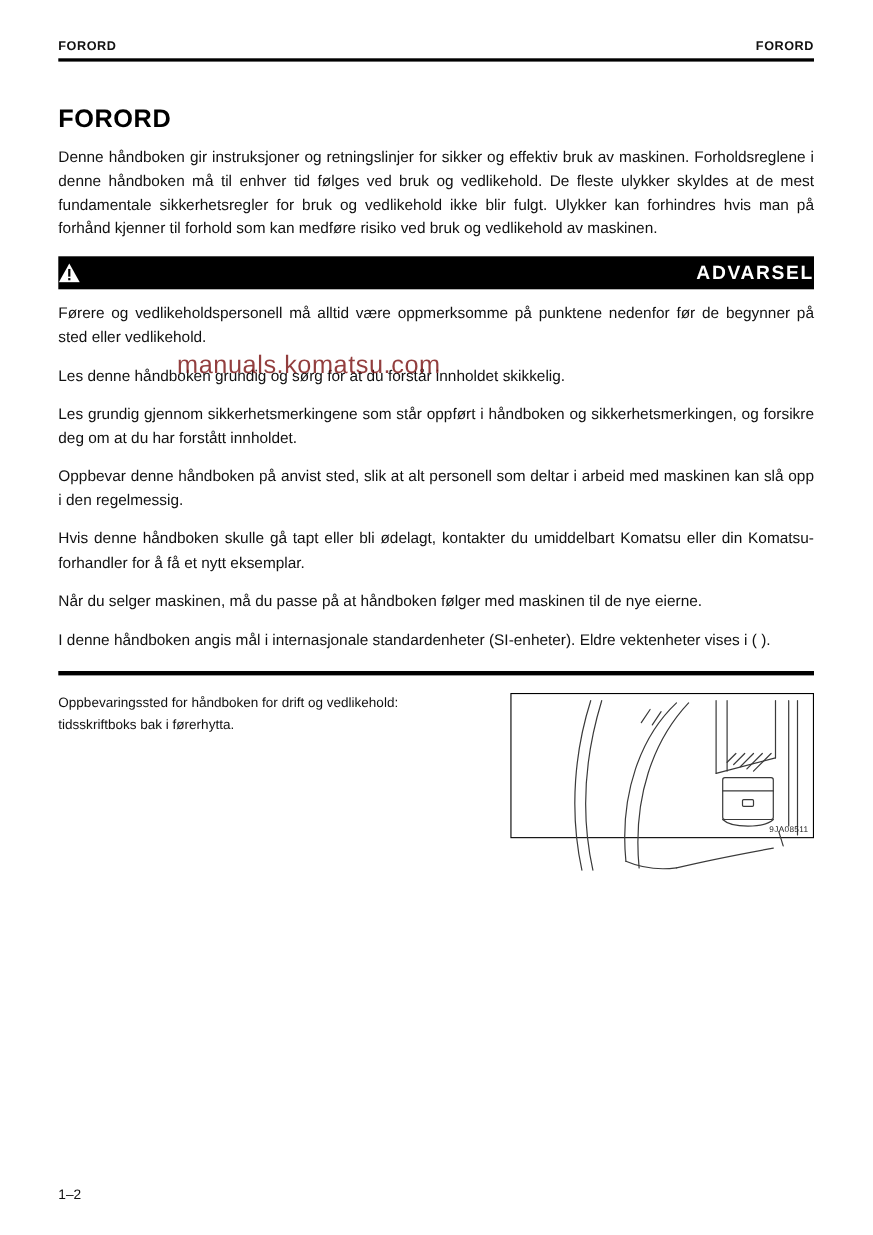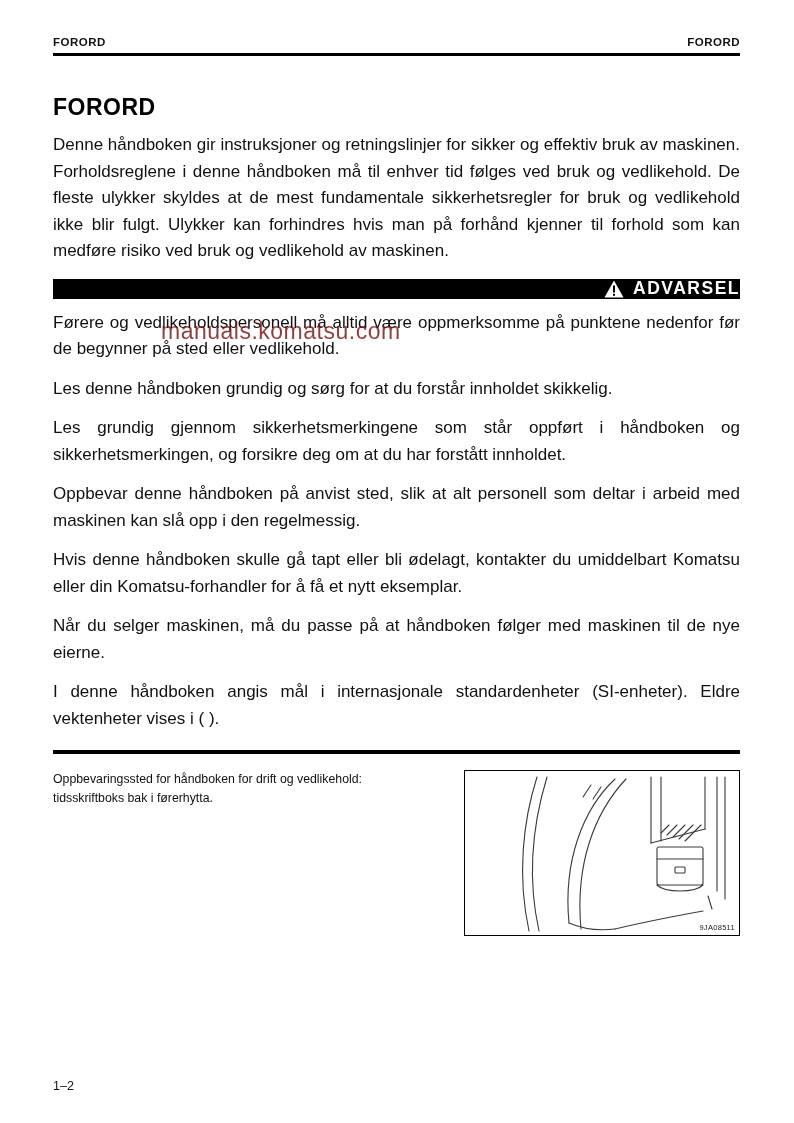--- a/index.html
+++ b/index.html
@@ -36,35 +36,35 @@
     margin-top: 38px;
     font-size: 23px;
     font-weight: bold;
     letter-spacing: 0.5px;
     color: #000;
   }
 
   
   .para {
     margin-top: 11px;
-    font-size: 17px;
+    font-size: 14px;
     line-height: 1.56;
     color: #111;
     text-align: justify;
   }
   .para + .para { margin-top: 13px; }
 
   
   .warning-bar {
     margin-top: 14px;
-    height: 20px;
+    height: 30px;
     background: #000;
     display: flex;
     align-items: center;
-    justify-content: flex-end;
+    justify-content: space-between;
     gap: 9px;
   }
   .warning-icon {
     display: inline-flex;
     align-items: center;
     justify-content: center;
   }
   .warning-label {
     color: #fff;
     font-weight: bold;
@@ -87,21 +87,21 @@
   }
   .storage-text {
     width: 385px;
     font-size: 12.3px;
     line-height: 1.56;
     color: #111;
   }
   .figure-box {
     margin-left: 9px;
     width: 276px;
-    height: 166px;
+    height: 132px;
     border: 1px solid #000;
     position: relative;
     background: #fff;
   }
   .figure-caption {
     position: absolute;
     right: 4px;
     bottom: 3px;
     font-size: 7.5px;
     color: #222;

